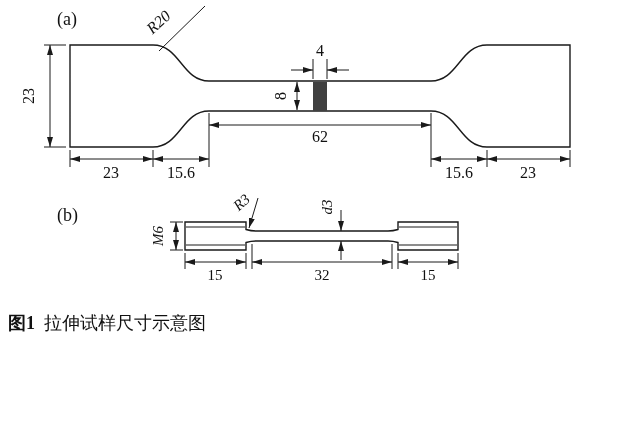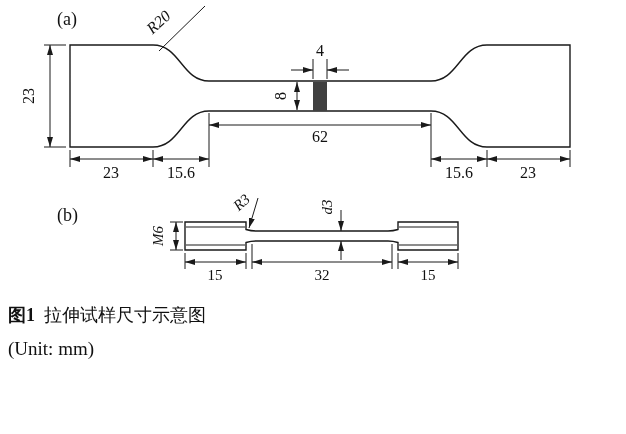--- a/index.html
+++ b/index.html
@@ -7,21 +7,21 @@
   .page { width:626px; height:434px; background:#fff; overflow:hidden; }
   svg { display:block; }
   svg text { fill:#111111; font-family:"Liberation Serif","DejaVu Serif",serif; }
   .dim-a { font-size:16px; }
   .dim-b { font-size:15px; }
   .part-label { font-size:18px; }
   .italic { font-style:italic; }
   .outline { fill:none; stroke:#1a1a1a; stroke-width:1.4; }
   .thin { stroke:#1a1a1a; stroke-width:1; fill:none; }
   .caption { padding:4px 10px 0 8px; }
-  .cap-line { margin:0 0 10px 0; font-size:19px; line-height:1.25; }
+  .cap-line { margin:8px 0 10px 0; font-size:19px; line-height:1.25; }
   .cap-cn { font-size:18px; }
   .cap-label { font-weight:bold; }
 </style>
 </head>
 <body>
 
 <div class="page">
 
   <svg width="626" height="300" viewBox="0 0 626 300">
     <defs>
@@ -131,16 +131,15 @@
 
         <text class="dim-b" x="215" y="280" text-anchor="middle">15</text>
         <text class="dim-b" x="322" y="280" text-anchor="middle">32</text>
         <text class="dim-b" x="428" y="280" text-anchor="middle">15</text>
       </g>
     </g>
   </svg>
 
   <div class="caption">
     <p class="cap-line cap-cn"><span class="cap-label">图1</span>&nbsp;&nbsp;<span>拉伸试样尺寸示意图</span></p>
-    <p class="cap-line">(Unit: mm)</p>
   </div>
 
 </div>
 
 </body></html>

